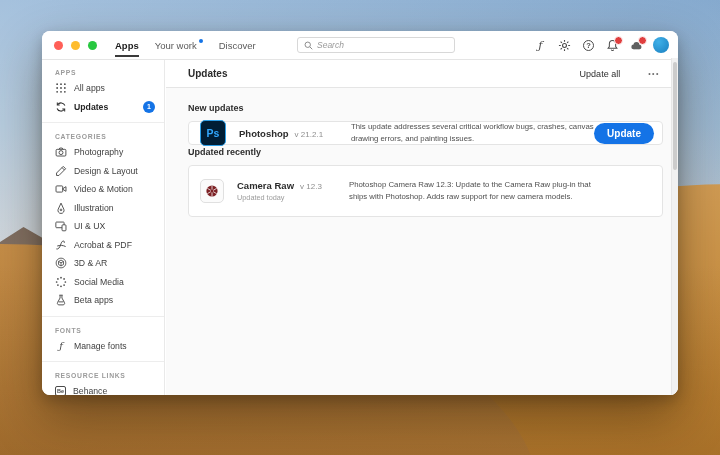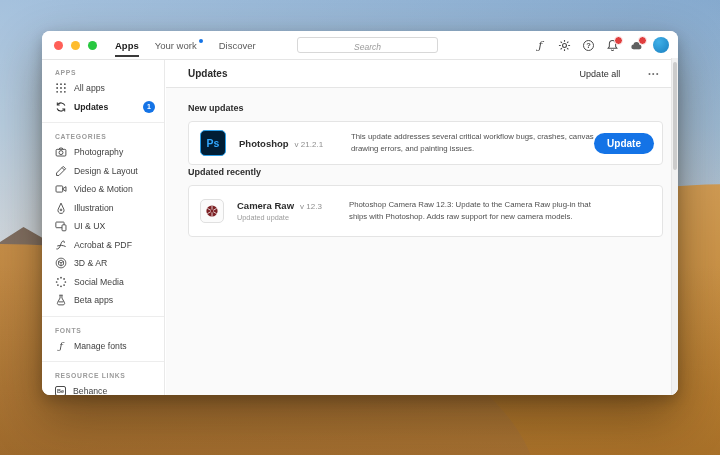--- a/index.html
+++ b/index.html
@@ -23,22 +23,22 @@
   .titlebar{position:relative;height:28px;background:#fff;border-bottom:1px solid #e5e5e5;
     display:flex;align-items:center;}
   .lights{display:flex;gap:8px;padding-left:12px;}
   .light{width:9px;height:9px;border-radius:50%;}
   .light.red{background:#ff5f57;} .light.yellow{background:#febc2e;} .light.green{background:#28c840;}
   .tabs{display:flex;gap:16px;margin-left:18px;align-items:center;height:100%;}
   .tab{position:relative;font-size:9.5px;color:#5a5a5a;display:flex;align-items:center;height:100%;cursor:pointer;}
   .tab.active{color:#1c1c1c;font-weight:bold;}
   .tab.active::after{content:"";position:absolute;left:0;right:0;bottom:2px;height:2px;background:#3a3a3a;}
   .tab .dot{width:4px;height:4px;border-radius:50%;background:#1473E6;margin:-8px 0 0 2px;}
-  .search{position:absolute;left:255px;top:6px;width:141px;height:16px;border:1px solid #d8d8d8;border-radius:3px;
-    background:#fff;display:flex;align-items:center;gap:4px;padding:0 6px;box-sizing:border-box;cursor:text;flex-direction:column;}
+  .search{position:absolute;left:255px;top:6px;width:158px;height:16px;border:1px solid #d8d8d8;border-radius:3px;
+    background:#fff;display:flex;align-items:center;gap:4px;padding:0 6px;box-sizing:border-box;cursor:text;}
   .search .ph{font-size:8.5px;font-style:italic;color:#9a9a9a;}
   .tb-icons{position:absolute;right:9px;top:0;height:28px;display:flex;align-items:center;gap:9px;}
   .tb-icon{position:relative;width:15px;height:15px;display:flex;align-items:center;justify-content:center;color:#4b4b4b;cursor:pointer;}
   .f-glyph{font-family:"DejaVu Serif",serif;font-style:italic;font-size:11.5px;color:#4b4b4b;}
   .help-circle{width:11px;height:11px;border:1.2px solid #4b4b4b;border-radius:50%;font-size:7.5px;font-weight:bold;
     display:flex;align-items:center;justify-content:center;color:#4b4b4b;box-sizing:border-box;}
   .badge-dot{position:absolute;top:-2px;right:-3px;width:7px;height:7px;background:#e03e3e;border-radius:50%;border:1px solid #fff;}
   .avatar{width:16px;height:16px;border-radius:50%;background:radial-gradient(circle at 35% 30%,#3fb0e8,#1a7fc0);cursor:pointer;}
   
   .sidebar{position:absolute;left:0;top:29px;bottom:0;width:123px;background:#fff;border-right:1px solid #e9e9e9;box-sizing:border-box;}
@@ -56,21 +56,21 @@
   .m-header{height:27px;background:#fff;border-bottom:1px solid #e5e5e5;display:flex;align-items:center;
     padding:0 18px 0 22px;}
   .m-title{font-size:10px;font-weight:bold;color:#2a2a2a;}
   .m-right{margin-left:auto;display:flex;align-items:center;gap:28px;}
   .update-all{font-size:9px;color:#2f2f2f;cursor:pointer;}
   .more{font-size:7px;color:#6f6f6f;letter-spacing:1.5px;cursor:pointer;}
   .m-body{padding:13px 15px 0 22px;}
   .sec-title{font-size:9px;font-weight:bold;color:#2d2d2d;margin:2px 0 8px;}
   .card{background:#fff;border:1px solid #e4e4e4;border-radius:4px;display:flex;align-items:center;
     padding:0 8px 0 11px;box-sizing:border-box;}
-  .card.ps{height:44px;align-items:center;}
+  .card.ps{height:24px;align-items:center;}
   .card.cr{height:52px;}
   .app-ic-ps{width:26px;height:26px;border-radius:5px;background:#001E36;color:#31A8FF;font-size:10.5px;font-weight:bold;
     display:flex;align-items:center;justify-content:center;border:1px solid #2d9fe8;box-sizing:border-box;}
   .app-ic-cr{width:24px;height:24px;border-radius:5px;background:#fbfbfb;border:1px solid #e0e0e0;
     display:flex;align-items:center;justify-content:center;box-sizing:border-box;}
   .name-col{margin-left:13px;width:112px;flex:0 0 auto;}
   .name-row{display:flex;align-items:baseline;gap:6px;}
   .app-name{font-size:9.5px;font-weight:bold;color:#2b2b2b;white-space:nowrap;}
   .app-ver{font-size:8px;color:#8f8f8f;white-space:nowrap;}
   .app-sub{font-size:7.3px;color:#9c9c9c;margin-top:1.5px;}
@@ -308,21 +308,21 @@
                 <path d="M2.3 9.7 5.9 7.6"></path>
                 <path d="M2.3 4.3 5.9 6.4"></path>
               </g>
             </svg>
         </div>
         <div class="name-col">
           <div class="name-row">
             <span class="app-name">Camera Raw</span>
             <span class="app-ver">v 12.3</span>
           </div>
-          <div class="app-sub">Updated update</div>
+          <div class="app-sub">Updated today</div>
         </div>
         <div class="desc">Photoshop Camera Raw 12.3: Update to the Camera Raw plug-in that ships with Photoshop. Adds raw support for new camera models.</div>
       </div>
     </div>
   </div>
 
   <div class="scroll-track">
     <div class="scroll-thumb"></div>
   </div>
 </div>

